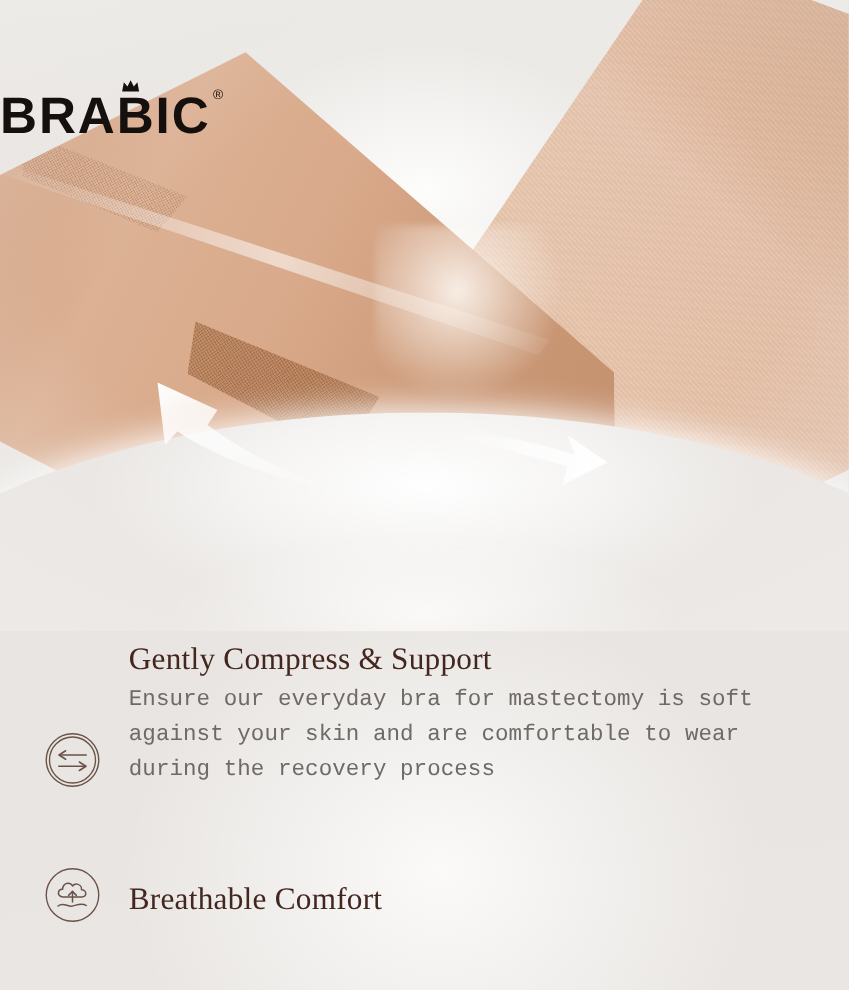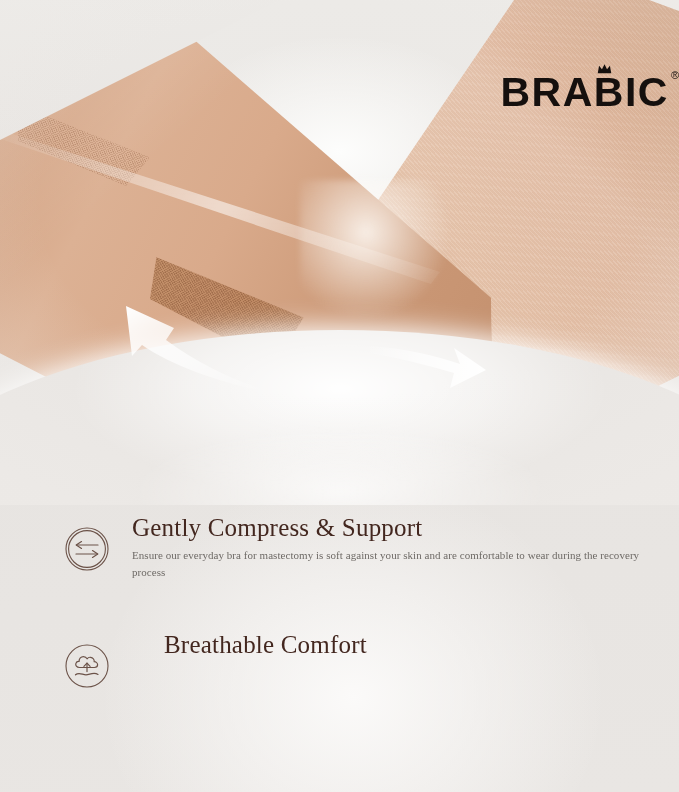--- a/index.html
+++ b/index.html
@@ -95,40 +95,40 @@
   
   .photo-soften{position:absolute;inset:0;pointer-events:none;
     background:
       radial-gradient(ellipse 80% 70% at 50% 40%, rgba(255,255,255,0) 55%, rgba(240,237,234,.45) 100%);}
 
   
   .arrow{position:absolute;}
   .arrow svg{display:block;}
 
   
-  .logo-wrap{position:absolute;left:0;top:72px;width:679px;text-align:right;z-index:6;}
+  .logo-wrap{position:absolute;left:0;top:72px;width:679px;text-align:left;z-index:6;}
   .logo{display:inline-block;position:relative;
     font-family:"Liberation Sans", sans-serif;
     font-size:41px;font-weight:700;letter-spacing:1.5px;color:#15100e;
     line-height:1;}
   .logo .reg{font-size:11px;font-weight:400;vertical-align:super;
     letter-spacing:0;margin-left:2px;position:relative;top:-12px;}
   .crown{position:absolute;left:96px;top:-9px;width:17px;height:11px;}
 
   
   .features{position:absolute;left:0;top:512px;width:679px;}
-  .feature{position:relative;display:flex;align-items:flex-start;padding:0 24px 0 64px;}
-  .feature + .feature{margin-top:48px;gap:32px;}
+  .feature{position:relative;display:flex;align-items:flex-end;padding:0 24px 0 35px;}
+  .feature + .feature{margin-top:48px;}
   .f-icon{flex:0 0 auto;width:46px;height:46px;margin-top:14px;margin-right:22px;}
   .f-text{flex:1 1 auto;padding-top:0;}
   .f-title{font-family:"Liberation Serif", serif;
     font-size:25px;line-height:1.25;color:#43271f;font-weight:400;
     letter-spacing:.2px;margin:0 0 4px 0;}
-  .f-body{font-family:Liberation Serif, serif;
-    font-size:11px;line-height:1.55;color:#6e6a66;margin:0;letter-spacing:.05px;}
+  .f-body{font-family:Liberation Mono, monospace;
+    font-size:18px;line-height:1.55;color:#6e6a66;margin:0;letter-spacing:.05px;}
 </style>
 </head>
 <body>
 
 <div class="page">
 
   <div class="hero">
     <div class="hero-bg"></div>
 
     <div class="band-right"></div>

